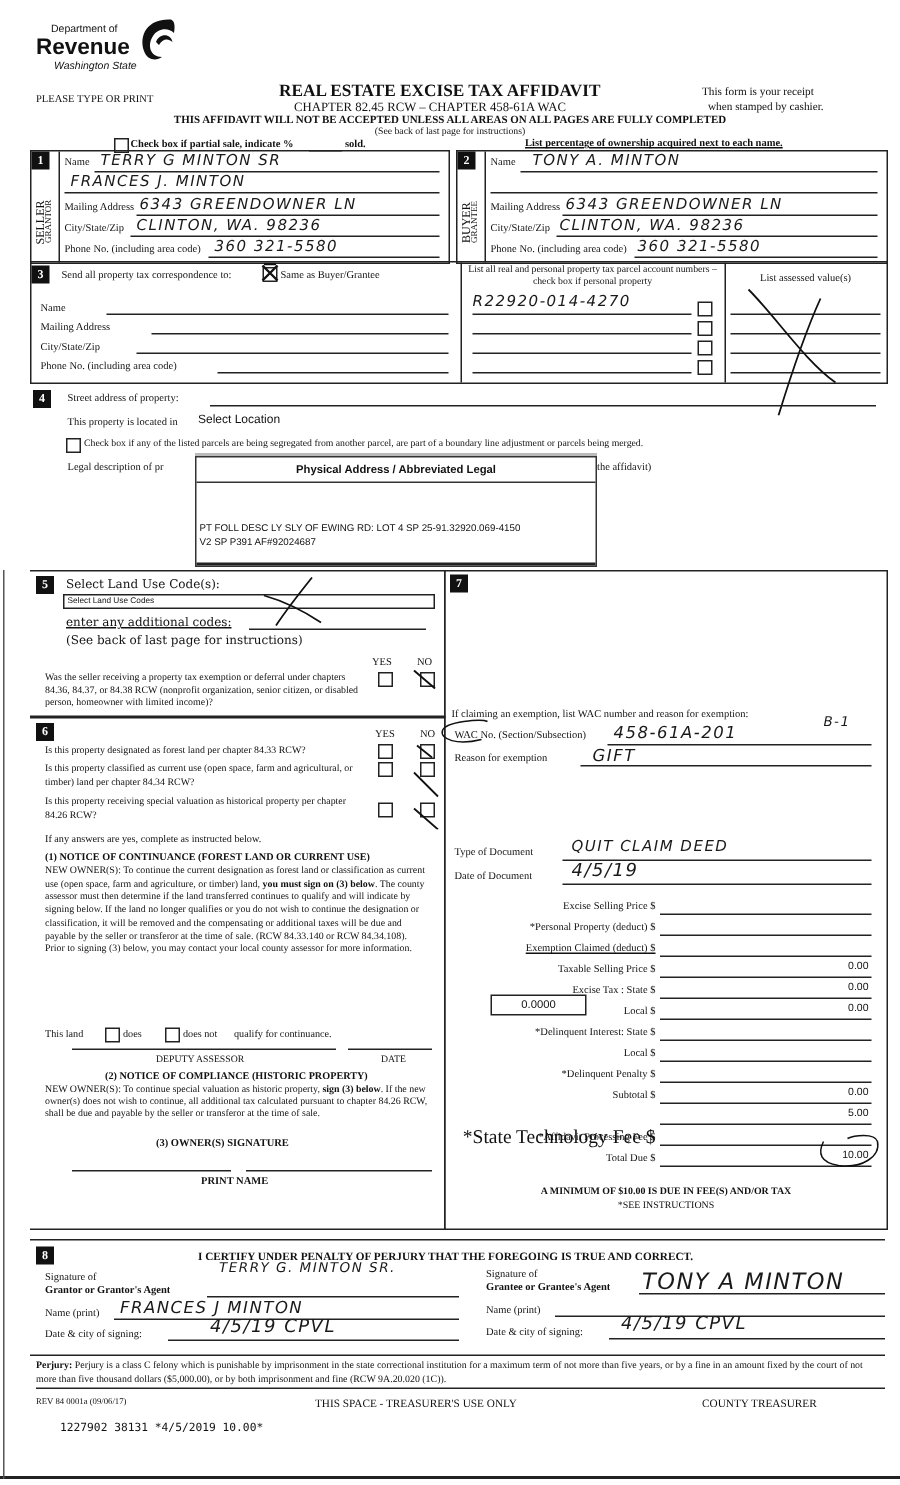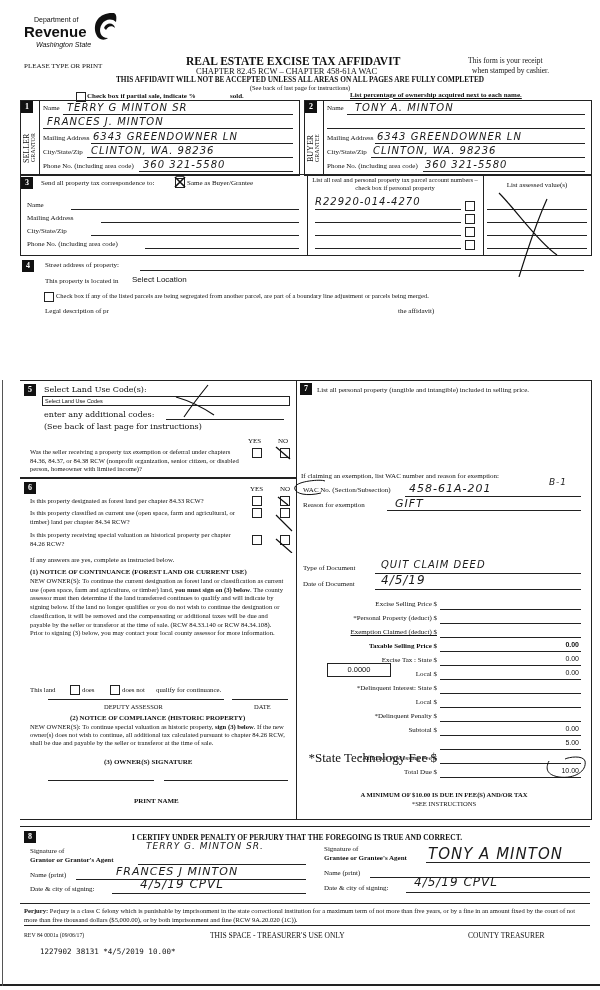--- a/index.html
+++ b/index.html
@@ -123,27 +123,34 @@
 <div class="abs" style="left:20px;top:256px;width:570px;height:120px;">
   <div class="num" style="left:2px;top:4px;">4</div>
   <div class="abs" style="left:25px;top:5px;font-size:7px;">Street address of property:</div>
   <div class="line" style="left:120px;top:4px;width:444px;height:10px;"></div>
   <div class="abs" style="left:25px;top:21px;font-size:7px;">This property is located in</div>
   <div class="abs sans" style="left:112px;top:19px;font-size:8px;">Select Location</div>
   <div class="box" style="left:24px;top:36px;"></div>
   <div class="abs" style="left:36px;top:36px;font-size:6.5px;white-space:nowrap;">Check box if any of the listed parcels are being segregated from another parcel, are part of a boundary line adjustment or parcels being merged.</div>
   <div class="abs" style="left:25px;top:51px;font-size:7px;">Legal description of pr</div>
   <div class="abs" style="left:378px;top:51px;font-size:7px;">the affidavit)</div>
+  <div class="abs" style="left:110px;top:48px;width:266px;height:72px;border:1px solid #333;background:#fff;box-shadow:0 -2px 0 #bbb;">
+    <div class="abs sans b c" style="left:0;top:3px;width:266px;font-size:7.5px;">Physical Address / Abbreviated Legal</div>
+    <div class="abs" style="left:0;top:16px;width:266px;border-bottom:1px solid #333;"></div>
+    <div class="abs sans" style="left:2px;top:44px;font-size:6.5px;white-space:nowrap;">PT FOLL DESC LY SLY OF EWING RD: LOT 4 SP 25-91.32920.069-4150</div>
+    <div class="abs sans" style="left:2px;top:53px;font-size:6.5px;white-space:nowrap;">V2 SP P391 AF#92024687</div>
+    <div class="abs" style="left:0;top:70px;width:266px;border-bottom:2px solid #222;"></div>
+  </div>
 </div>
 
 <div class="abs" style="left:20px;top:380px;width:276px;height:96px;border:1px solid #222;border-left:none;">
   <div class="num" style="left:4px;top:3px;">5</div>
   <div class="abs" style="left:24px;top:4px;font-size:8px;font-family:'DejaVu Serif',serif;">Select Land Use Code(s):</div>
   <div class="abs sans" style="left:22px;top:15px;width:244px;height:8px;border:1px solid #222;font-size:5.5px;line-height:8px;padding-left:2px;">Select Land Use Codes</div>
-  <div class="abs" style="left:24px;top:29px;font-size:8px;font-family:'DejaVu Serif',serif;">enter any additional codes:</div>
+  <div class="abs" style="left:24px;top:29px;font-size:8px;font-family:'DejaVu Serif',serif;text-decoration:underline;">enter any additional codes:</div>
   <div class="line" style="left:146px;top:28px;width:118px;height:10px;"></div>
   <div class="abs" style="left:24px;top:41px;font-size:8px;font-family:'DejaVu Serif',serif;">(See back of last page for instructions)</div>
   <svg class="xmark" style="left:150px;top:2px;" width="50" height="36">
       <path d="M38 2 C30 12 22 22 14 34 M6 14 C20 18 32 24 44 32" stroke="#111" stroke-width="1.2" fill="none"></path>
     </svg>
   <div class="abs" style="left:228px;top:56px;font-size:7px;">YES</div>
   <div class="abs" style="left:258px;top:56px;font-size:7px;">NO</div>
   <div class="abs" style="left:10px;top:67px;width:214px;font-size:6.6px;line-height:8.5px;">Was the seller receiving a property tax exemption or deferral under chapters 84.36, 84.37, or 84.38 RCW (nonprofit organization, senior citizen, or disabled person, homeowner with limited income)?</div>
   <div class="box" style="left:232px;top:67px;"></div>
   <div class="box" style="left:260px;top:67px;"></div>
@@ -185,26 +192,25 @@
   <div class="abs" style="left:84px;top:224px;font-size:6.5px;">DEPUTY ASSESSOR</div>
   <div class="abs" style="left:234px;top:224px;font-size:6.5px;">DATE</div>
   <div class="abs b" style="left:50px;top:235px;font-size:6.8px;">(2) NOTICE OF COMPLIANCE (HISTORIC PROPERTY)</div>
   <div class="abs" style="left:10px;top:244px;width:262px;font-size:6.6px;line-height:8px;">
     <span>NEW OWNER(S): To continue special valuation as historic property,</span>
     <b>sign (3) below</b><span>. If the new owner(s) does not wish to continue, all additional tax calculated pursuant to chapter 84.26 RCW, shall be due and payable by the seller or transferor at the time of sale.</span>
   </div>
   <div class="abs b" style="left:84px;top:279px;font-size:7px;">(3) OWNER(S) SIGNATURE</div>
   <div class="line" style="left:28px;top:300px;width:106px;height:1px;"></div>
   <div class="line" style="left:144px;top:300px;width:124px;height:1px;"></div>
-  <div class="abs b" style="left:114px;top:318px;font-size:7px;">PRINT NAME</div>
+  <div class="abs b" style="left:114px;top:304px;font-size:7px;">PRINT NAME</div>
 </div>
 
 <div class="abs" style="left:296px;top:380px;width:294px;height:438px;border:1px solid #222;">
   <div class="num" style="left:3px;top:2px;">7</div>
-  <div class="abs" style="left:20px;top:4px;width:260px;font-size:7px;line-height:10px;">List all personal property (tangible and intangible) included in selling price.</div>
   <div class="abs" style="left:4px;top:91px;font-size:7px;white-space:nowrap;">If claiming an exemption, list WAC number and reason for exemption:</div>
   <div class="abs" style="left:6px;top:105px;font-size:7px;">WAC No. (Section/Subsection)</div>
   <svg class="xmark" style="left:-6px;top:98px;" width="40" height="20">
       <path d="M34 2 C30 0 6 2 4 8 C2 14 14 18 30 14" stroke="#111" stroke-width="1" fill="none"></path>
     </svg>
   <div class="line" style="left:108px;top:105px;width:176px;height:10px;"></div>
   <div class="abs hand" style="left:112px;top:101px;font-size:11px;">458-61A-201</div>
   <div class="abs hand" style="left:252px;top:96px;font-size:9px;">B-1</div>
   <div class="abs" style="left:6px;top:120px;font-size:7px;">Reason for exemption</div>
   <div class="line" style="left:90px;top:119px;width:194px;height:10px;"></div>
@@ -225,21 +231,21 @@
       <div class="abs" style="left: 0px; top: 232px; width: 294px; height: 12px;">
         <div class="abs r" style="left: 0px; top: 1px; width: 140px; font-size: 7px;">*Personal Property (deduct) $</div>
         <div class="line" style="left: 143px; top: 0px; width: 141px; height: 10px;"></div>
         <div class="abs r sans" style="left: 143px; top: 0px; width: 139px; font-size: 7px;"></div>
       </div>
       <div class="abs" style="left: 0px; top: 246px; width: 294px; height: 12px;">
         <div class="abs r" style="left: 0px; top: 1px; width: 140px; font-size: 7px; text-decoration: underline;">Exemption Claimed (deduct) $</div>
         <div class="line" style="left: 143px; top: 0px; width: 141px; height: 10px;"></div>
         <div class="abs r sans" style="left: 143px; top: 0px; width: 139px; font-size: 7px;"></div>
       </div>
-      <div class="abs" style="left: 0px; top: 260px; width: 294px; height: 12px; font-weight: bold;">
+      <div class="abs" style="left: 0px; top: 260px; width: 294px; height: 12px;">
         <div class="abs r" style="left: 0px; top: 1px; width: 140px; font-size: 7px;">Taxable Selling Price $</div>
         <div class="line" style="left: 143px; top: 0px; width: 141px; height: 10px;"></div>
         <div class="abs r sans" style="left: 143px; top: 0px; width: 139px; font-size: 7px;">0.00</div>
       </div>
       <div class="abs" style="left: 0px; top: 274px; width: 294px; height: 12px;">
         <div class="abs r" style="left: 0px; top: 1px; width: 140px; font-size: 7px;">Excise Tax : State $</div>
         <div class="line" style="left: 143px; top: 0px; width: 141px; height: 10px;"></div>
         <div class="abs r sans" style="left: 143px; top: 0px; width: 139px; font-size: 7px;">0.00</div>
       </div>
       <div class="abs" style="left: 0px; top: 288px; width: 294px; height: 12px;">
@@ -292,21 +298,21 @@
 
 <div class="abs" style="left:20px;top:826px;width:570px;height:76px;border-top:1px solid #222;border-bottom:1px solid #222;">
   <div class="num" style="left:4px;top:4px;">8</div>
   <div class="abs b" style="left:112px;top:6px;font-size:7.5px;">I CERTIFY UNDER PENALTY OF PERJURY THAT THE FOREGOING IS TRUE AND CORRECT.</div>
   <div class="abs" style="left:10px;top:20px;font-size:7px;">Signature of</div>
   <div class="abs b" style="left:10px;top:29px;font-size:7px;">Grantor or Grantor's Agent</div>
   <div class="line" style="left:118px;top:27px;width:168px;height:10px;"></div>
   <div class="abs hand" style="left:126px;top:14px;font-size:9px;">TERRY G. MINTON SR.</div>
   <div class="abs" style="left:10px;top:44px;font-size:7px;">Name (print)</div>
   <div class="line" style="left:56px;top:42px;width:230px;height:10px;"></div>
-  <div class="abs hand" style="left:60px;top:38px;font-size:11px;margin-left:36px;">FRANCES J MINTON</div>
+  <div class="abs hand" style="left:60px;top:38px;font-size:11px;">FRANCES J MINTON</div>
   <div class="abs" style="left:10px;top:58px;font-size:7px;">Date &amp; city of signing:</div>
   <div class="line" style="left:92px;top:56px;width:194px;height:10px;"></div>
   <div class="abs hand" style="left:120px;top:50px;font-size:12px;">4/5/19 CPVL</div>
   <div class="abs" style="left:304px;top:18px;font-size:7px;">Signature of</div>
   <div class="abs b" style="left:304px;top:27px;font-size:7px;">Grantee or Grantee's Agent</div>
   <div class="line" style="left:406px;top:25px;width:164px;height:10px;"></div>
   <div class="abs hand" style="left:408px;top:18px;font-size:15px;text-align:right;">TONY A MINTON</div>
   <div class="abs" style="left:304px;top:42px;font-size:7px;">Name (print)</div>
   <div class="line" style="left:350px;top:40px;width:220px;height:10px;"></div>
   <div class="abs" style="left:304px;top:57px;font-size:7px;">Date &amp; city of signing:</div>

